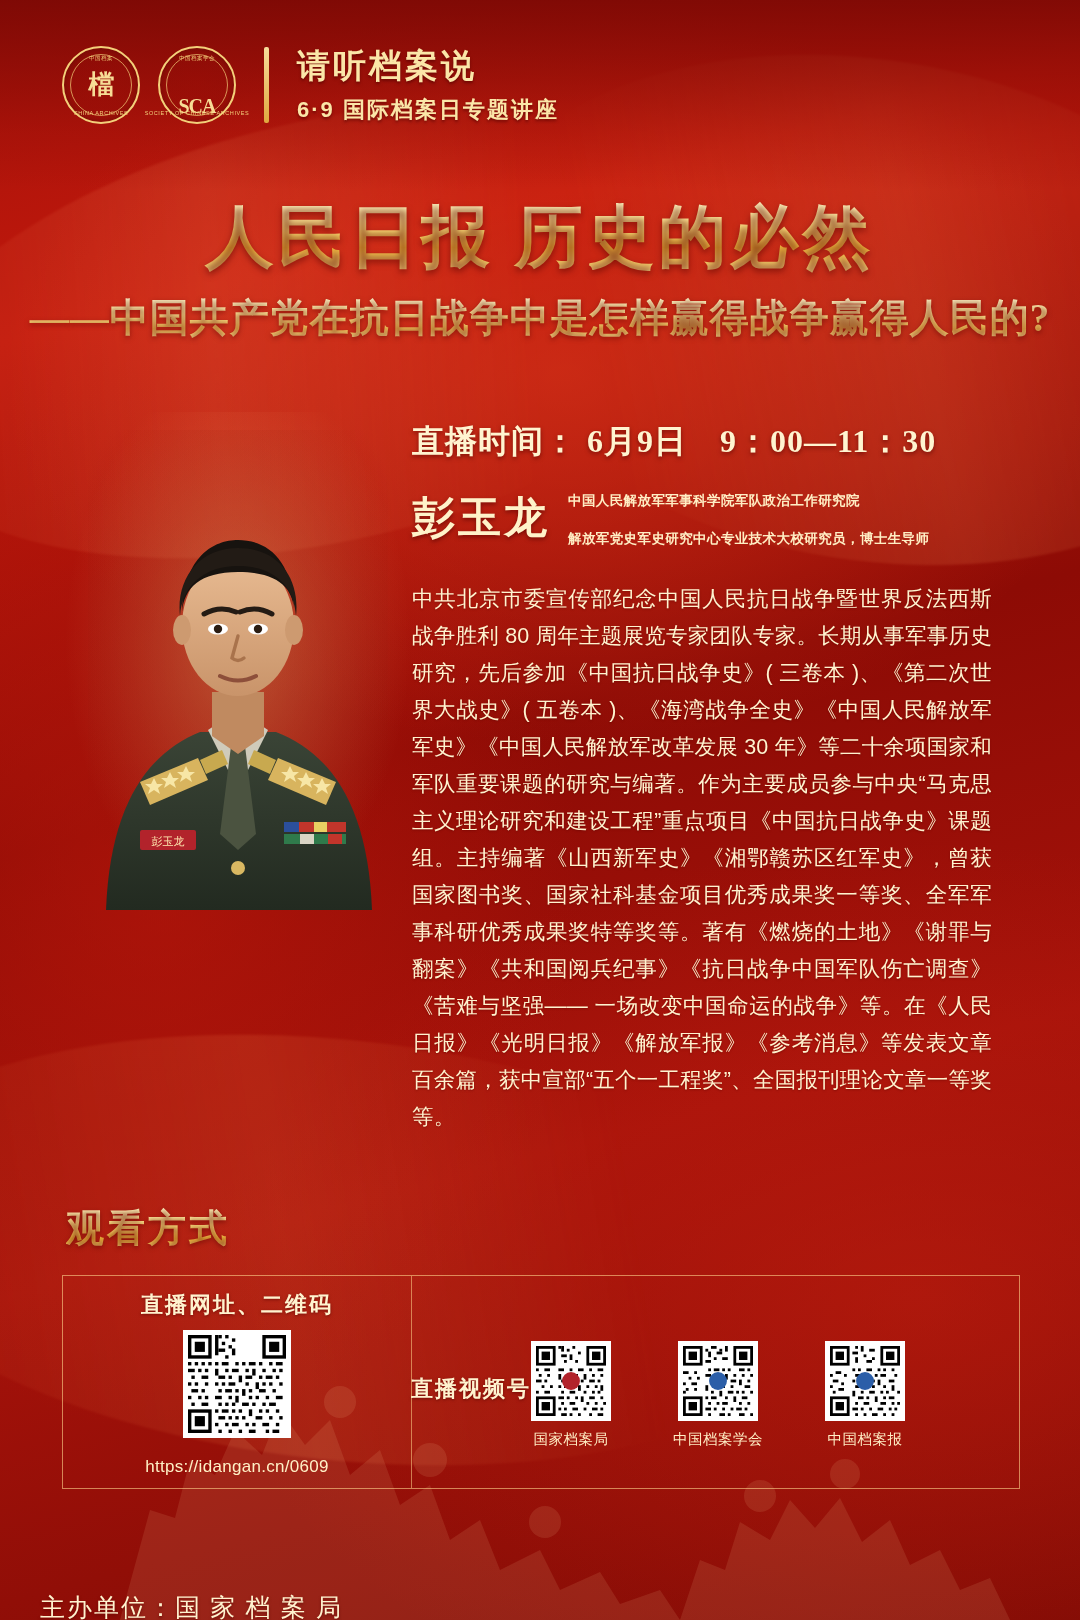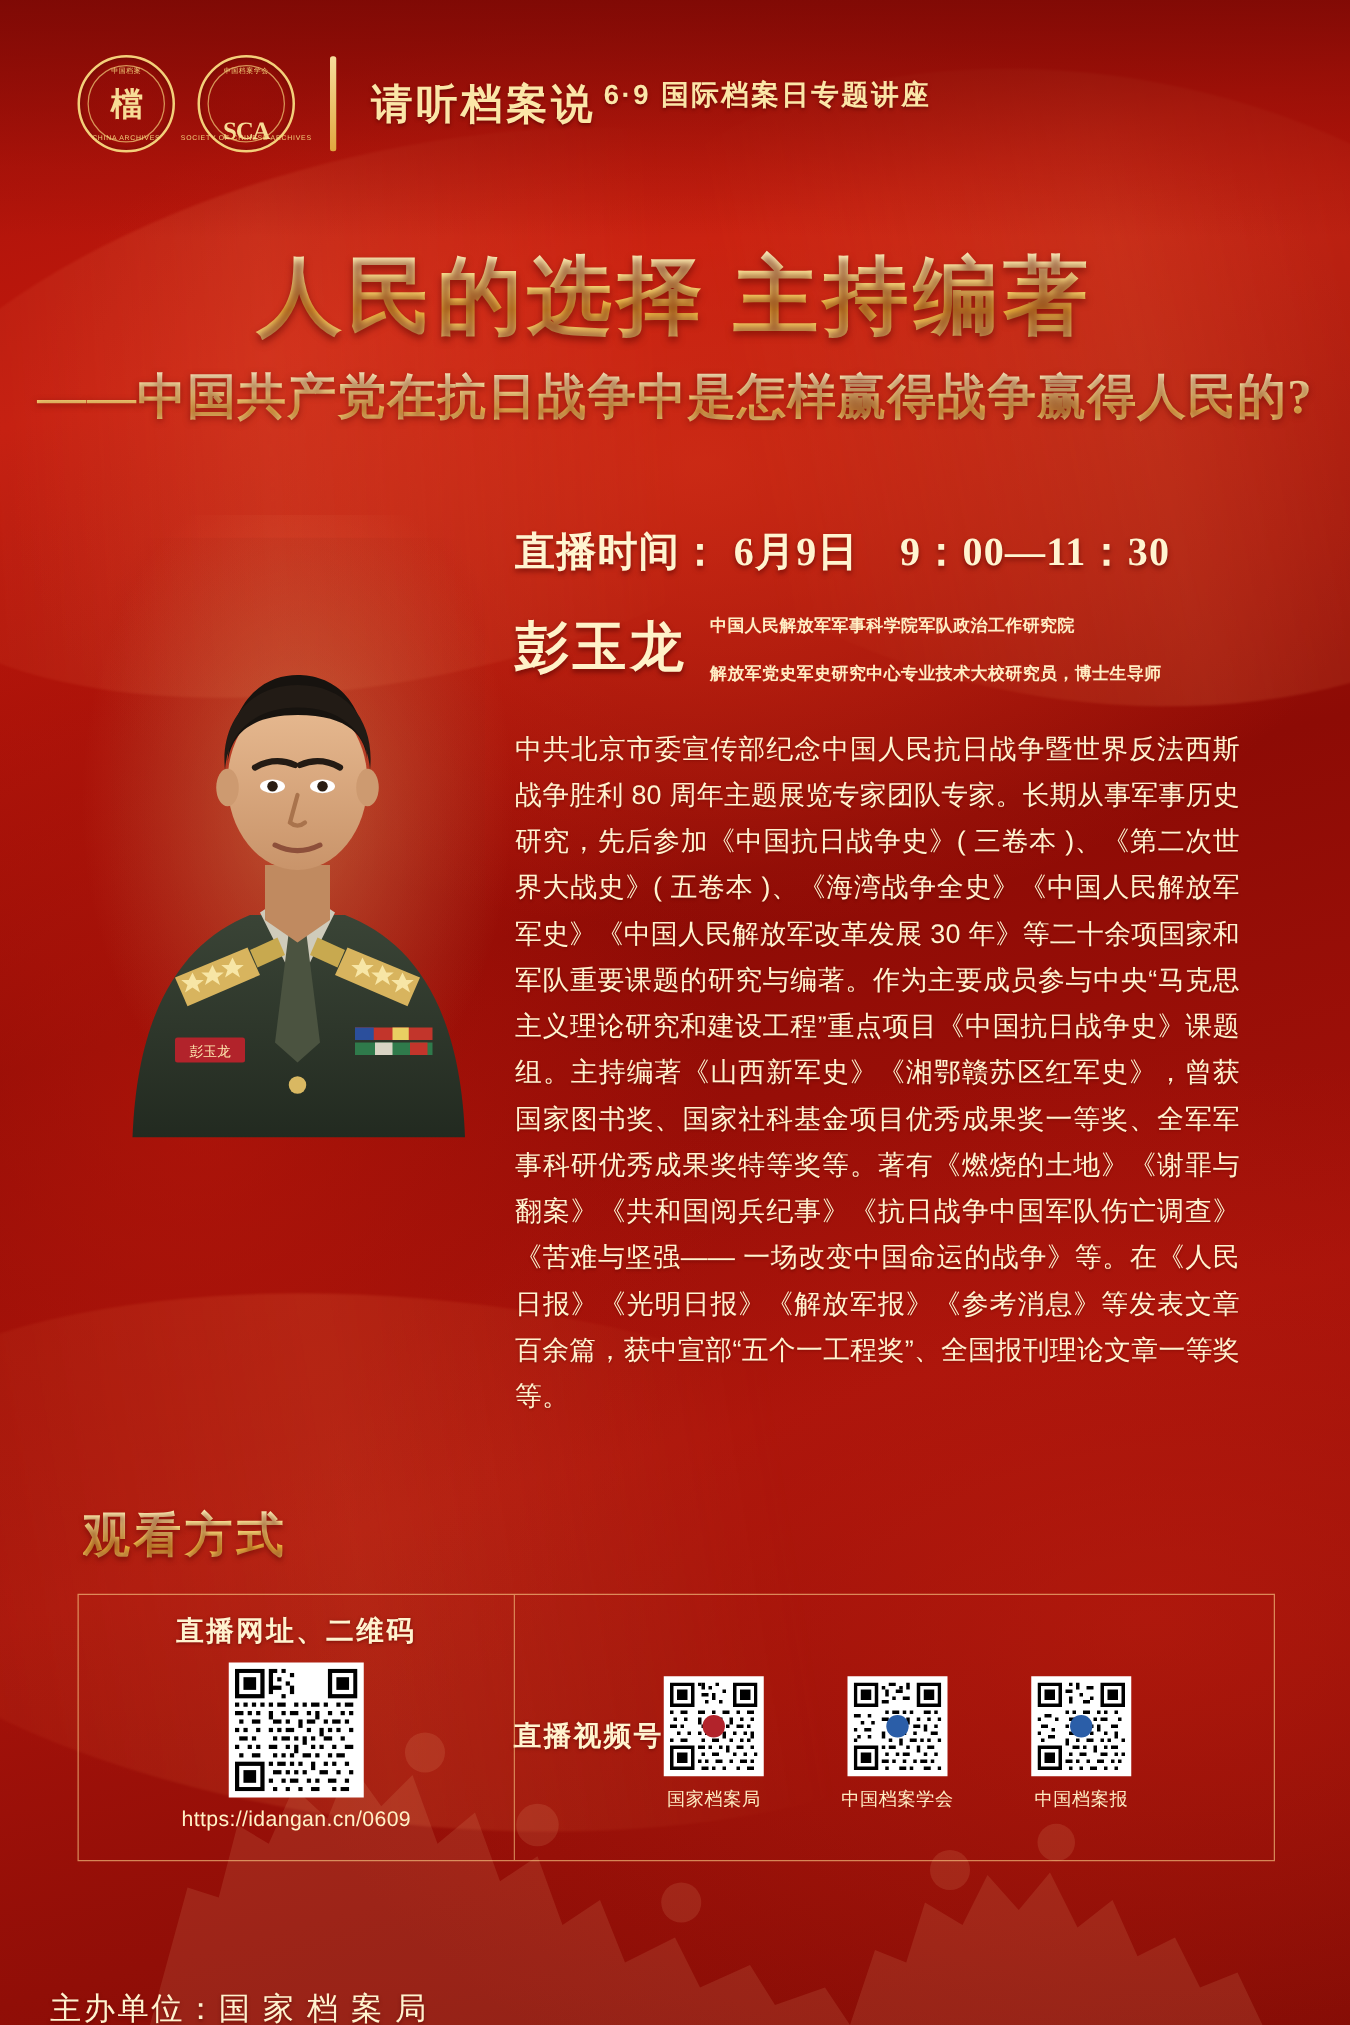--- a/index.html
+++ b/index.html
@@ -107,21 +107,21 @@
   }
   .divider-bar {
     width: 5px;
     height: 76px;
     background: linear-gradient(180deg, #f7dd9c, #e0a83f);
     margin: 0 10px;
     border-radius: 2px;
   }
   .header-text {
     display: flex;
-    flex-direction: row;
+    flex-direction: column;
     justify-content: center;
     gap: 6px;
   }
   .header-text .line1 {
     font-size: 33px;
     font-weight: bold;
     color: #fbe6a8;
     letter-spacing: 3px;
     text-shadow: 0 2px 3px rgba(80,0,0,.6);
   }
@@ -297,21 +297,21 @@
     text-shadow: 0 1px 3px rgba(80,0,0,.6);
   }
   .qr {
     background: #fff;
     padding: 5px;
     box-sizing: border-box;
   }
   .qr-big { width: 108px; height: 108px; margin-top: 10px; }
   .qr-small { width: 80px; height: 80px; margin-top: 12px; }
   .qr-url {
-    margin-top: 8px;
+    margin-top: 19px;
     font-size: 17px;
     color: #fff1c6;
     letter-spacing: .3px;
   }
   .qr-row {
     display: flex;
     gap: 62px;
   }
   .qr-item {
     display: flex;
@@ -385,21 +385,21 @@
       <div class="cap">SOCIETY OF CHINESE ARCHIVES</div>
     </div>
     <div class="divider-bar"></div>
     <div class="header-text">
       <div class="line1">请听档案说</div>
       <div class="line2">6·9 国际档案日专题讲座</div>
     </div>
   </div>
 
   <div class="title-block">
-    <div class="main-title">人民的选择  主持编著</div>
+    <div class="main-title">人民日报  历史的必然</div>
     <div class="sub-title">——中国共产党在抗日战争中是怎样赢得战争赢得人民的?</div>
   </div>
 
   <div class="portrait">
     <div class="pglow"></div>
     <svg class="p-svg" width="300" height="480" viewBox="0 0 300 480">
       <defs>
         <radialGradient id="hal" cx="50%" cy="45%" r="62%">
           <stop offset="0%" stop-color="#b6643a" stop-opacity=".45"></stop>
           <stop offset="100%" stop-color="#8c0d06" stop-opacity="0"></stop>

